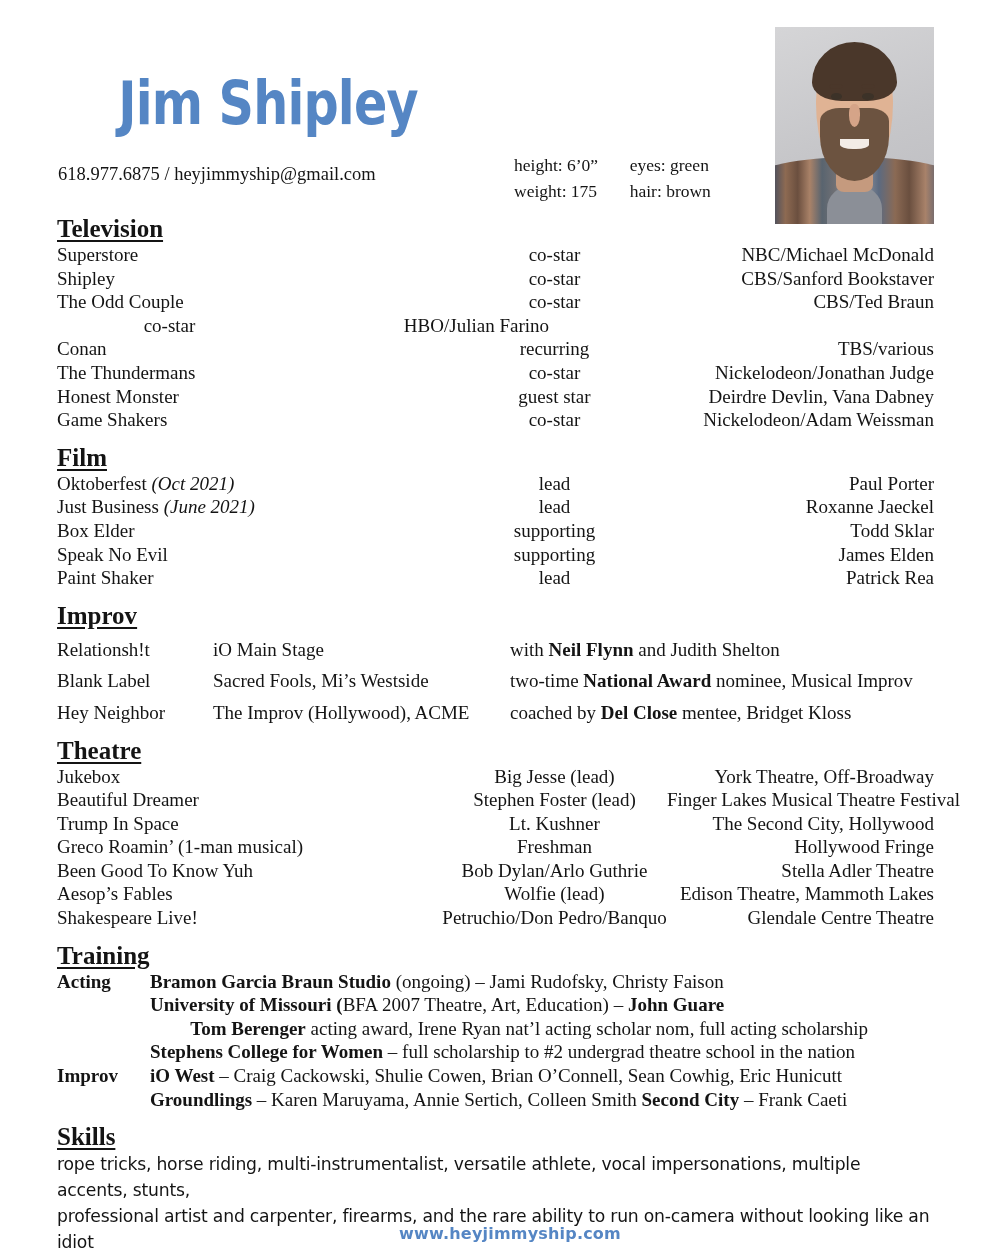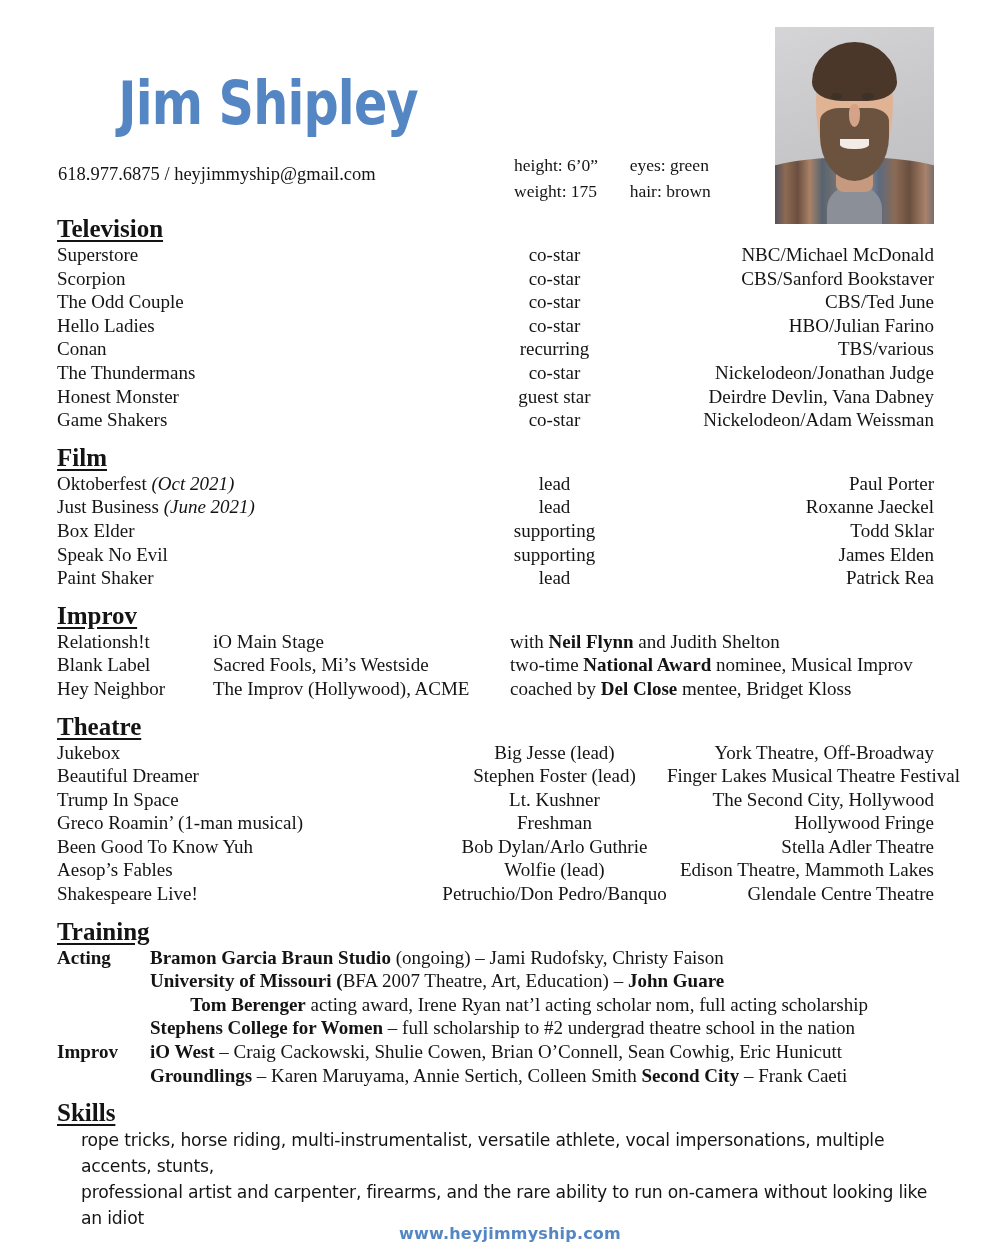--- a/index.html
+++ b/index.html
@@ -223,41 +223,40 @@
 
   
   .irow {
     display: flex;
     align-items: baseline;
     font-size: 19px;
     line-height: 23.6px;
     white-space: nowrap;
   }
   .i-a { width: 156px; }
-  .i-b { width: 297px; }
+  .i-b { width: 297px; margin-top: 8px; }
   .i-c { width: 424px; }
 
   
   .trow {
     display: flex;
     align-items: center;
     font-size: 19px;
     line-height: 23.6px;
     white-space: nowrap;
   }
   .t-label { width: 93px; font-weight: bold; }
   .t-body  { width: 784px; text-align: left; }
   .t-body.ind { padding-left: 45px; }
 
   .skills-line {
     font-family: "DejaVu Sans", "Liberation Sans", sans-serif;
     font-size: 17.2px;
     line-height: 26px;
     letter-spacing: -0.2px;
-    margin-left: 24px;
   }
 
   .footer {
     position: absolute;
     left: 0;
     top: 1224px;
     width: 996px;
     text-align: center;
     font-family: "DejaVu Sans", "Liberation Sans", sans-serif;
     font-weight: bold;
@@ -321,31 +320,30 @@
     <div class="section">
       <div class="sec-head">Television</div>
       <div class="sp-head"></div>
       <div>
         <div class="crow">
           <div class="c-title">Superstore</div>
           <div class="c-role">co-star</div>
           <div class="c-note">NBC/Michael McDonald</div>
         </div>
         <div class="crow">
-          <div class="c-title">Scorpion</div>
+          <div class="c-title">Shipley</div>
           <div class="c-role">co-star</div>
           <div class="c-note">CBS/Sanford Bookstaver</div>
         </div>
         <div class="crow">
           <div class="c-title">The Odd Couple</div>
           <div class="c-role">co-star</div>
-          <div class="c-note">CBS/Ted June</div>
-        </div>
-        <div class="crow">
-          <div class="c-title">Hello Ladies</div>
+          <div class="c-note">CBS/Ted Braun</div>
+        </div>
+        <div class="crow">
           <div class="c-role">co-star</div>
           <div class="c-note">HBO/Julian Farino</div>
         </div>
         <div class="crow">
           <div class="c-title">Conan</div>
           <div class="c-role">recurring</div>
           <div class="c-note">TBS/various</div>
         </div>
         <div class="crow">
           <div class="c-title">The Thundermans</div>

